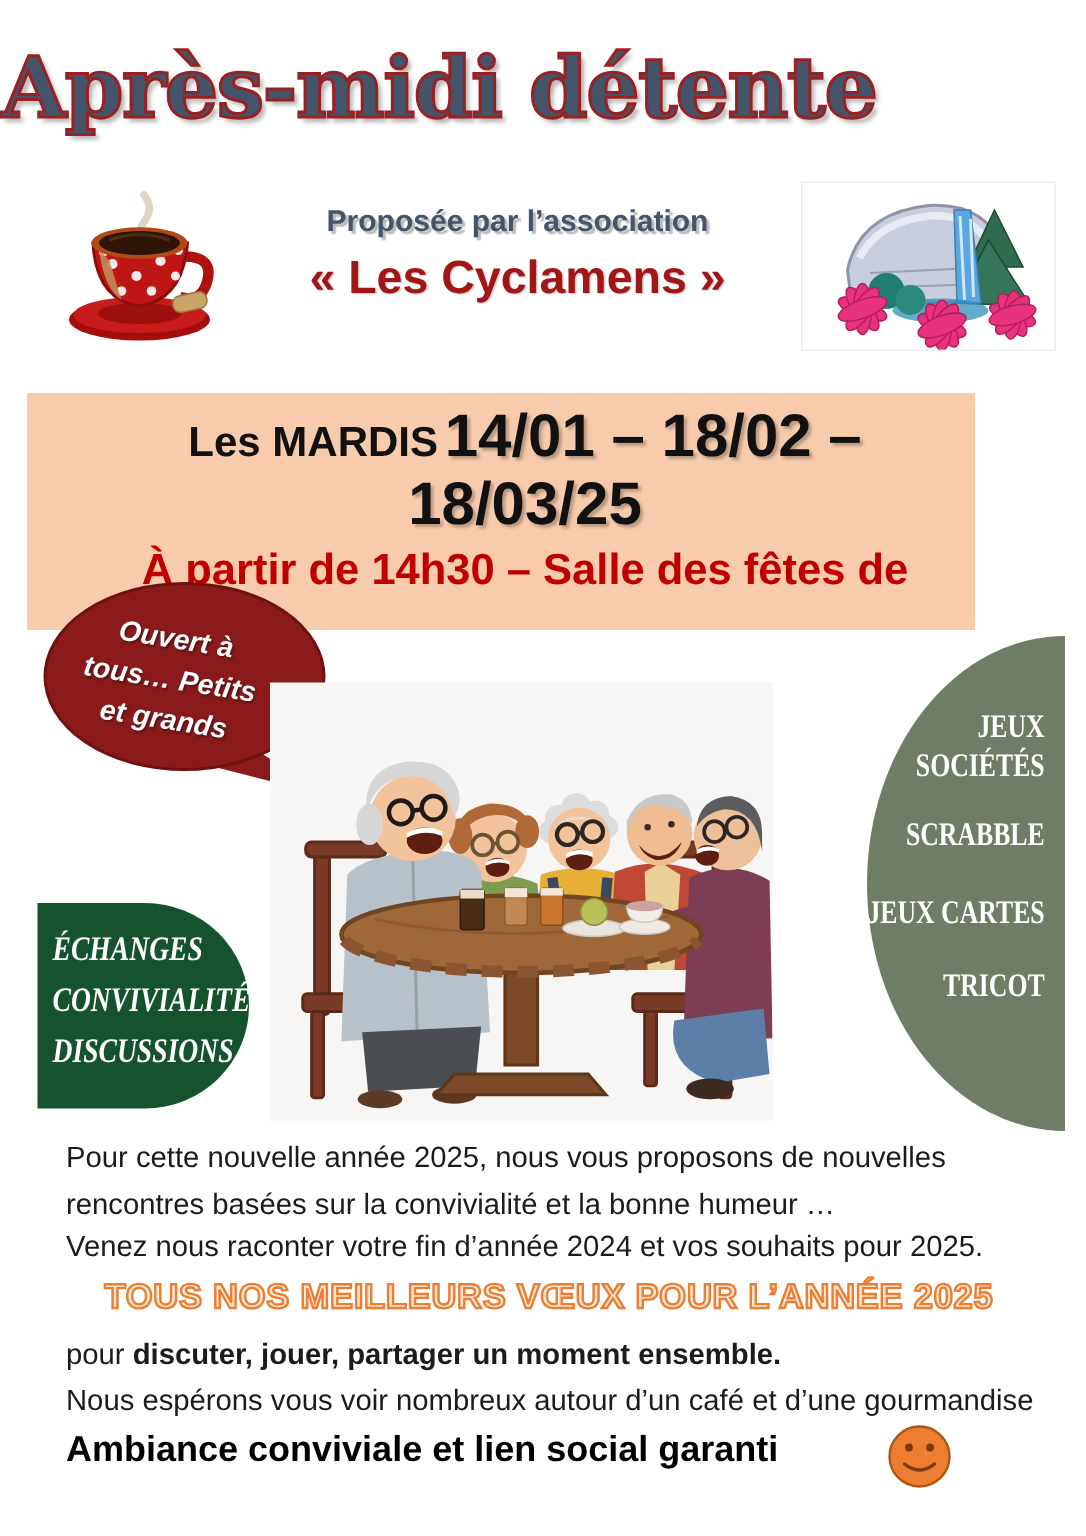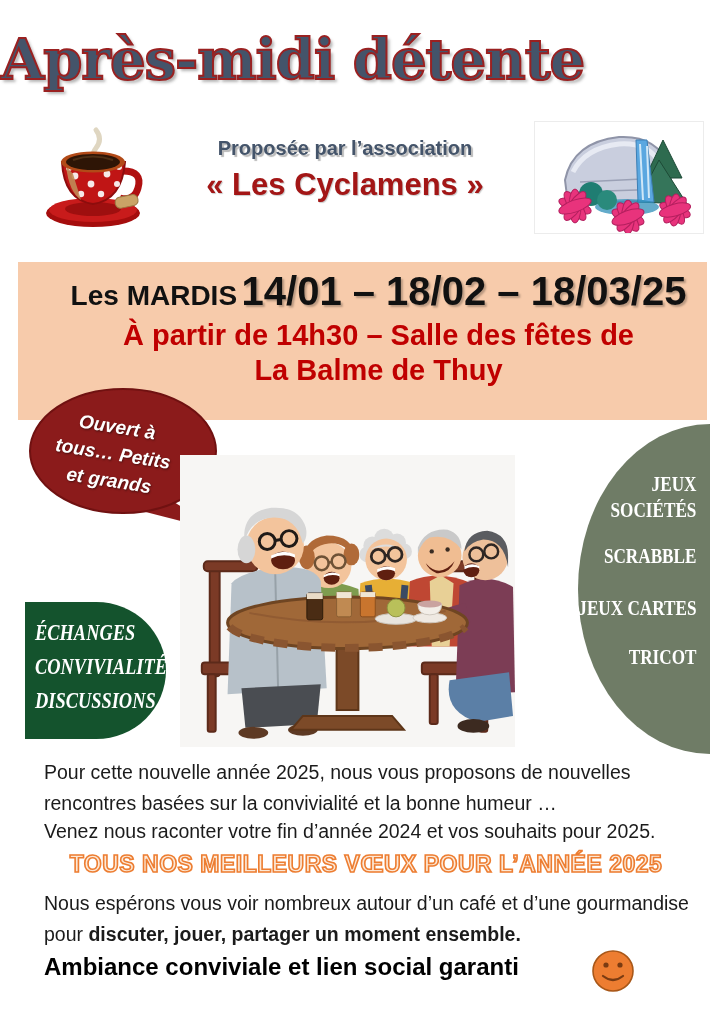--- a/index.html
+++ b/index.html
@@ -21,21 +21,21 @@
 
   
   .subheader { left:160px; top:137px; width:370px; text-align:center; }
   .sub1 { font-size:20px; font-weight:bold; color:#44546a; text-shadow:2px 2px 1px #b9b9b9; }
   .sub2 { font-size:31px; font-weight:bold; color:#a31616; margin-top:7px; text-shadow:1px 1px 1px #c9c9c9; }
 
   .logo-box { left:534px; top:121px; width:170px; height:113px; background:#fff; border:1px solid #ececec; }
 
   
   .banner {
-    left:18px; top:262px; width:689px; height:158px;
+    left:18px; top:262px; width:632px; height:158px;
     background:#f7cbab; text-align:center;padding-left:32px;
   }
   .b1 { padding-top:7px; color:#111; font-weight:bold; }
   .b1 .prefix { font-size:28px; }
   .b1 .dates  { font-size:40px; text-shadow:2px 2px 2px rgba(0,0,0,.25); }
   .b2, .b3 { font-size:29px; font-weight:bold; color:#c00000; }
   .b2 { margin-top:5px; }
   .b3 { margin-top:2px; }
 
   
@@ -161,21 +161,20 @@
     </g>
   </svg>
 </div>
 
 <div class="abs banner">
   <div class="b1">
     <span class="prefix">Les MARDIS</span>
     <span class="dates">14/01 – 18/02 – 18/03/25</span>
   </div>
   <div class="b2">À partir de 14h30 – Salle des fêtes de</div>
-  <div class="b3">La Balme de Thuy</div>
 </div>
 
 <svg class="abs bubble-svg" width="206" height="152" viewBox="0 0 206 152">
   <path d="M132 104 L194 143 L104 120 Z" fill="#8b1b1b"></path>
   <ellipse cx="97" cy="63" rx="93" ry="62" fill="#8b1b1b" stroke="#701111" stroke-width="2"></ellipse>
 </svg>
 <div class="abs bubble-text">
   <span style="display:block">Ouvert à</span>
   <span style="display:block">tous… Petits</span>
   <span style="display:block">et grands</span>
@@ -305,22 +304,22 @@
   <div class="panel-item">DISCUSSIONS</div>
 </div>
 
 <div class="abs p1">
   <span style="display:block">Pour cette nouvelle année 2025, nous vous proposons de nouvelles</span>
   <span style="display:block">rencontres basées sur la convivialité et la bonne humeur …</span>
 </div>
 <div class="abs p2">Venez nous raconter votre fin d’année 2024 et vos souhaits pour 2025.</div>
 <div class="abs wishes">TOUS NOS MEILLEURS VŒUX POUR L’ANNÉE 2025</div>
 <div class="abs p3">
+  <span style="display:block"><span>pour </span><b>discuter, jouer, partager un moment ensemble.</b></span>
   <span style="display:block">Nous espérons vous voir nombreux autour d’un café et d’une gourmandise</span>
-  <span style="display:block"><span>pour </span><b>discuter, jouer, partager un moment ensemble.</b></span>
 </div>
 <div class="abs footer-line">Ambiance conviviale et lien social garanti</div>
 
 <div class="abs smiley-box">
   <svg width="46" height="46" viewBox="0 0 46 46">
     <circle cx="23" cy="23" r="20" fill="#ed7d31" stroke="#a85718" stroke-width="1.6"></circle>
     <circle cx="16" cy="17" r="2.6" fill="#7a3b12"></circle>
     <circle cx="30" cy="17" r="2.6" fill="#7a3b12"></circle>
     <path d="M13 28 Q23 36 33 28" fill="none" stroke="#7a3b12" stroke-width="2.2" stroke-linecap="round"></path>
   </svg>

